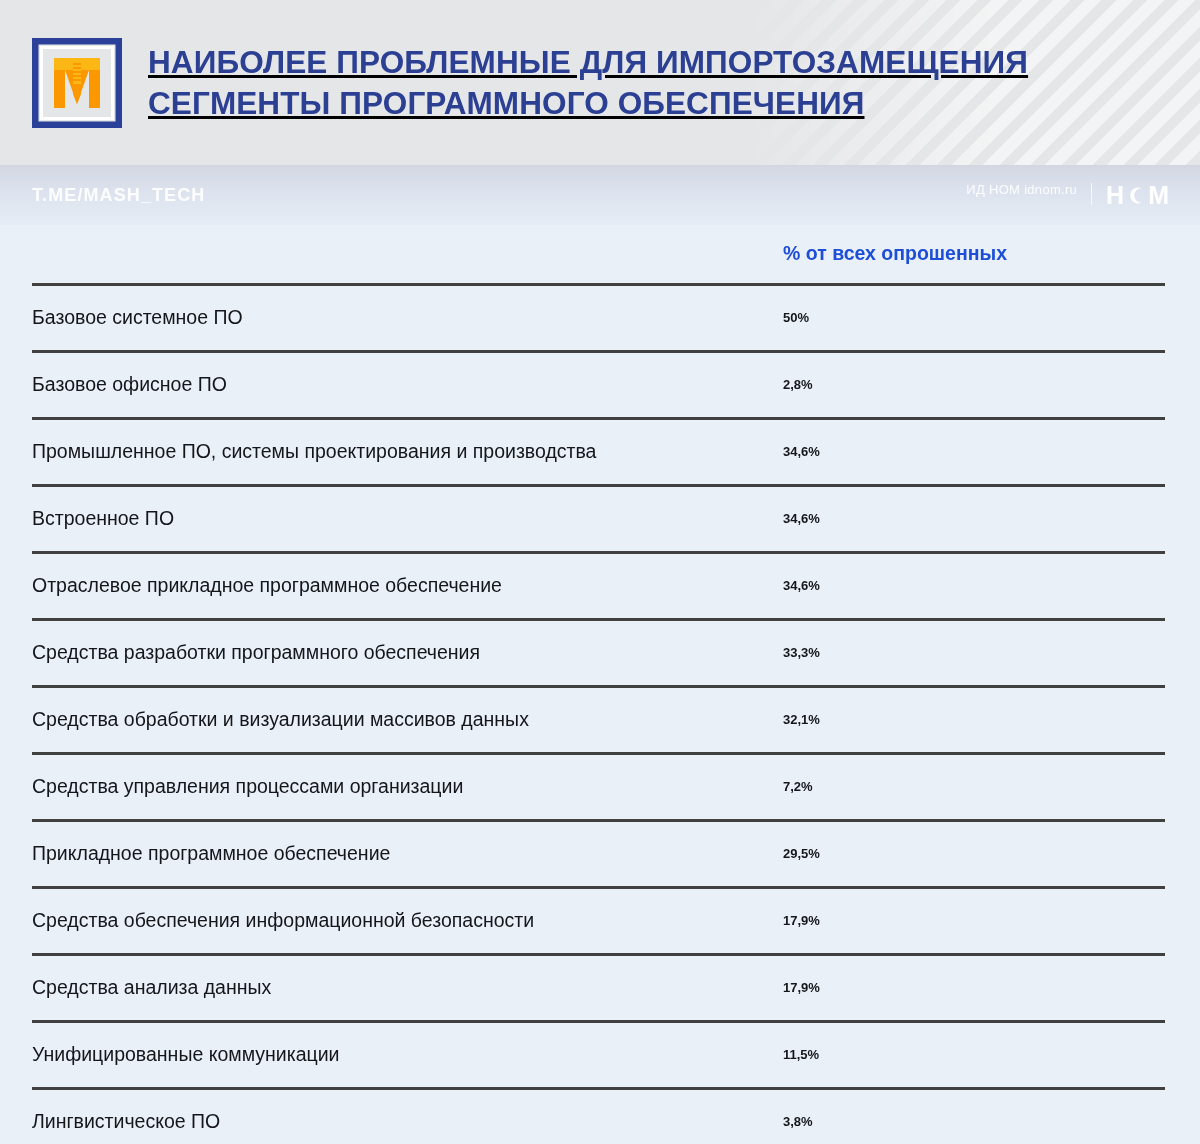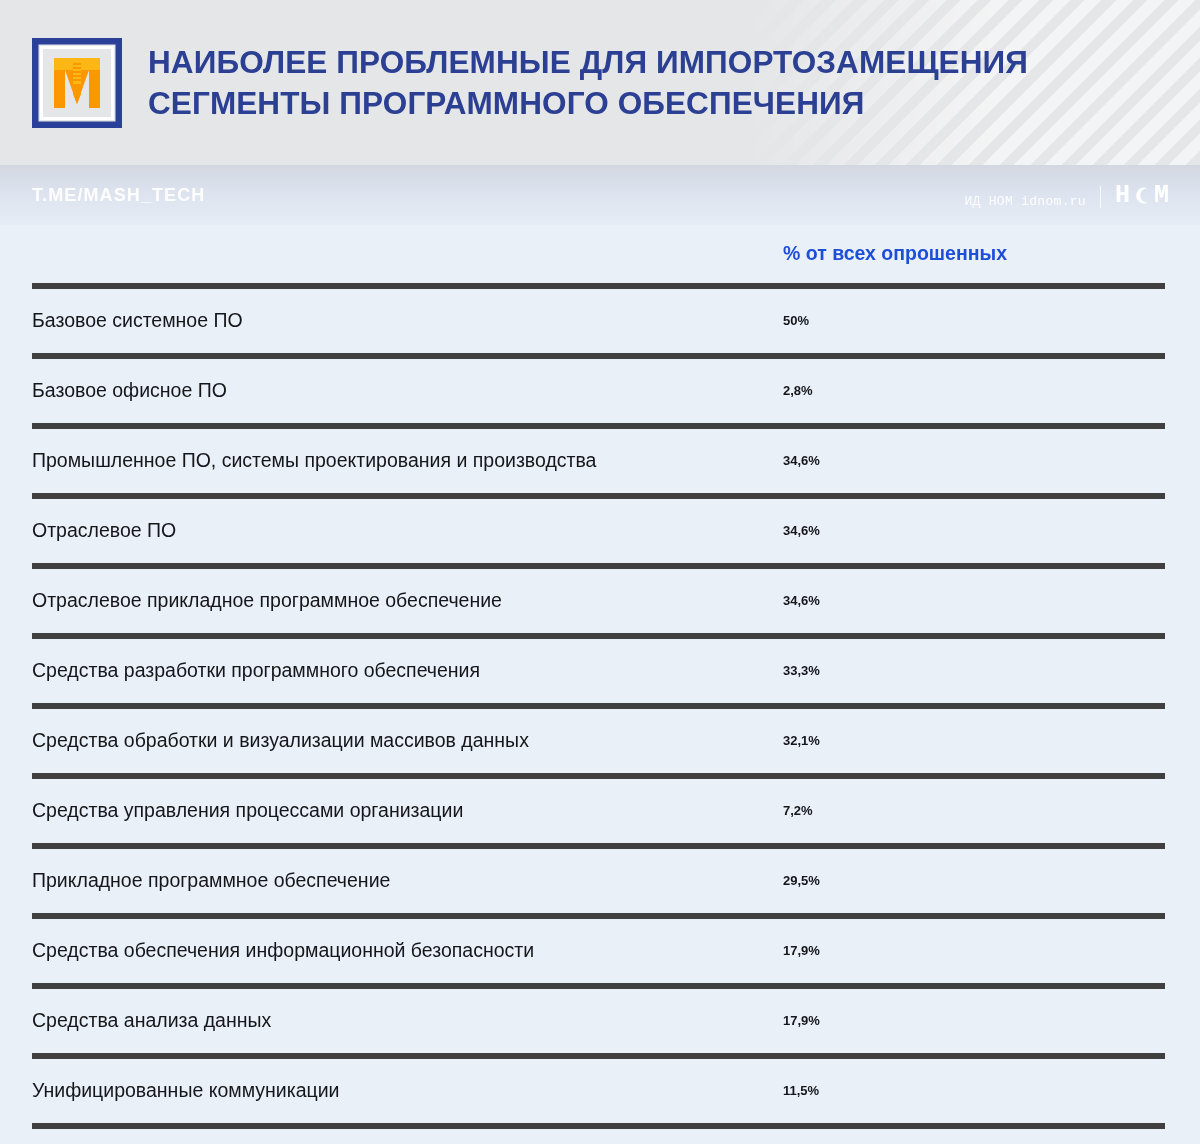--- a/index.html
+++ b/index.html
@@ -20,20 +20,21 @@
     overflow: hidden;
     background: #eaf0f8;
   }
 
   
   .header {
     position: relative;
     height: 165px;
     background: #e5e6e8;
     overflow: hidden;
+    text-decoration: underline;
   }
   .header-stripes {
     position: absolute;
     top: 0;
     right: 0;
     width: 460px;
     height: 165px;
     background: repeating-linear-gradient(
       -45deg,
       rgba(255,255,255,0.0) 0px,
@@ -90,23 +91,22 @@
     font-size: 18px;
     font-weight: bold;
     letter-spacing: 1.1px;
     text-transform: uppercase;
     line-height: 1;
     opacity: 0.96;
   }
   .subbar-right {
     margin-left: auto;
     display: flex;
-    align-items: flex-end;
+    align-items: flex-start;
     gap: 14px;
-    font-family: Liberation Mono, monospace;
   }
   .idnom-text {
     color: rgba(255,255,255,0.92);
     font-size: 13px;
     letter-spacing: 0.3px;
     line-height: 1;
   }
   .subbar-sep {
     width: 1px;
     height: 22px;
@@ -149,21 +149,21 @@
     font-weight: bold;
     line-height: 1;
     white-space: nowrap;
   }
 
   .rows { display: block; }
   .row {
     display: flex;
     align-items: center;
     height: 64px;
-    border-top: 6px solid #404040;
+    border-top: 3px solid #404040;
   }
   .row-label {
     width: 751px;
     flex: 0 0 751px;
     font-size: 19.5px;
     color: #14161a;
     line-height: 1.2;
     white-space: nowrap;
   }
   .row-value {
@@ -246,21 +246,21 @@
         </div>
         <div class="row">
           <div class="row-label">Базовое офисное ПО</div>
           <div class="row-value">2,8%</div>
         </div>
         <div class="row">
           <div class="row-label">Промышленное ПО, системы проектирования и производства</div>
           <div class="row-value">34,6%</div>
         </div>
         <div class="row">
-          <div class="row-label">Отраслевое ПО</div>
+          <div class="row-label">Встроенное ПО</div>
           <div class="row-value">34,6%</div>
         </div>
         <div class="row">
           <div class="row-label">Отраслевое прикладное программное обеспечение</div>
           <div class="row-value">34,6%</div>
         </div>
         <div class="row">
           <div class="row-label">Средства разработки программного обеспечения</div>
           <div class="row-value">33,3%</div>
         </div>

